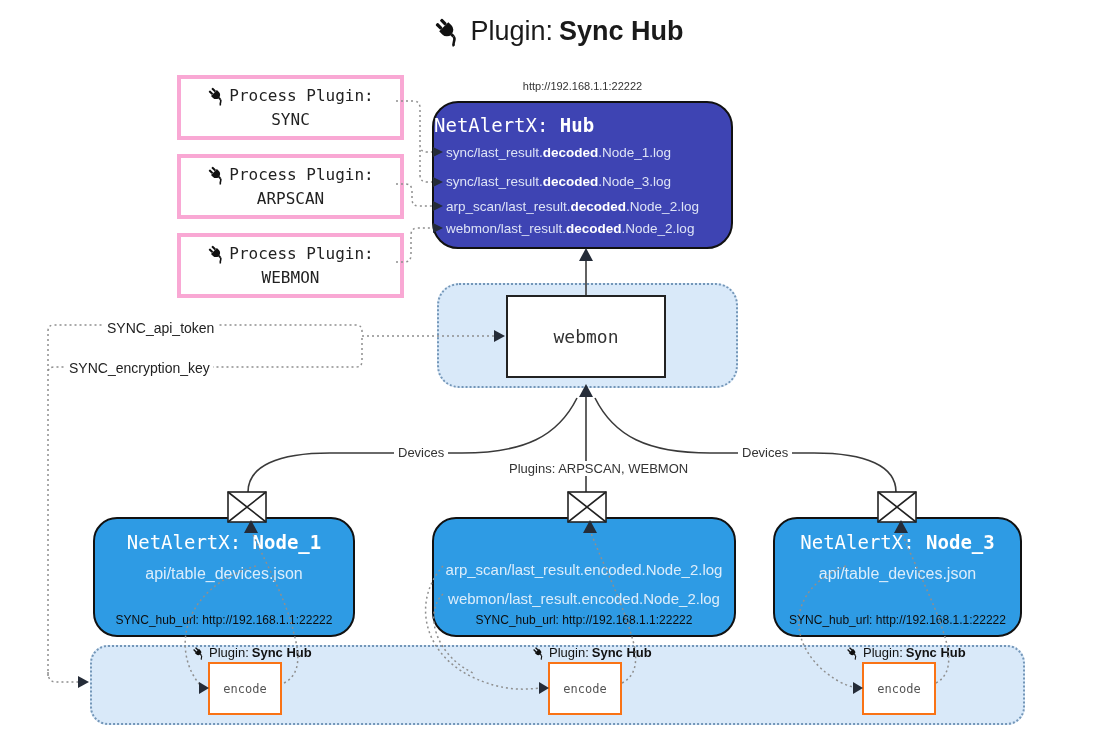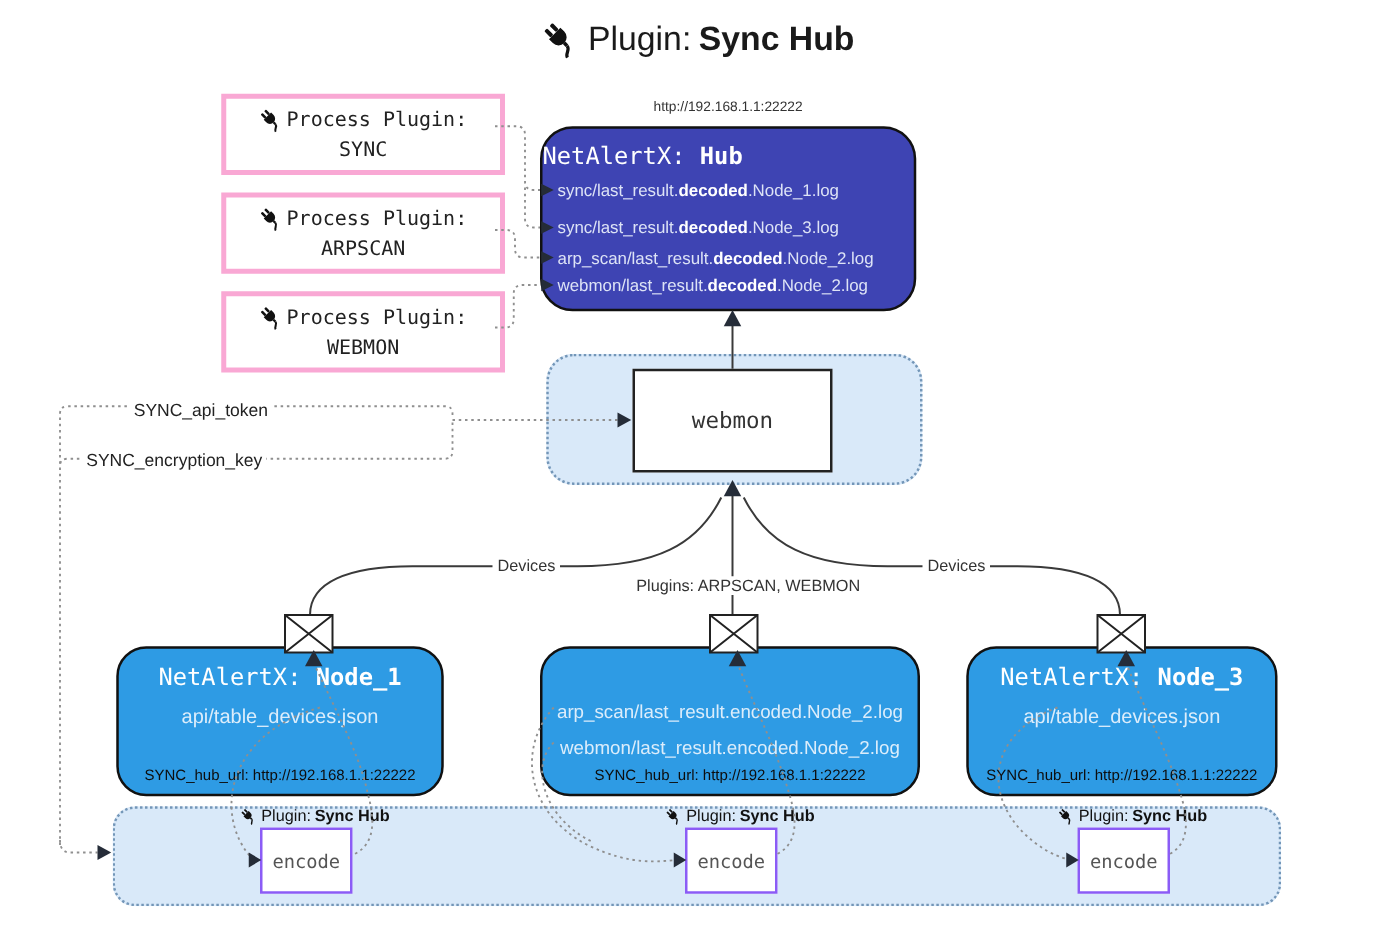--- a/index.html
+++ b/index.html
@@ -38,23 +38,23 @@
         z-index:2;box-sizing:border-box;}
   .node .ntitle{position:absolute;top:12px;left:0;width:100%;text-align:center;color:#fff;
         font-family:"DejaVu Sans Mono","Liberation Mono",monospace;font-size:19px;white-space:nowrap;}
   .node .nline{position:absolute;left:0;width:100%;text-align:center;color:#DCEDFB;
         font-size:15px;white-space:nowrap;}
   .node .nurl{position:absolute;left:0;width:100%;text-align:center;color:#0d0d0d;
         font-size:12px;bottom:8px;white-space:nowrap;}
   
   #band{top:645px;left:90px;width:935px;height:80px;background:#D9E9F9;
         border:2px dotted #7396B8;border-radius:18px;z-index:1;box-sizing:border-box;}
-  .ebox{top:662px;width:74px;height:53px;background:#fff;border:2px solid #8b5cf6;z-index:2;
+  .ebox{top:662px;width:74px;height:53px;background:#fff;border:2px solid #f97316;z-index:2;
         display:flex;align-items:center;justify-content:center;box-sizing:border-box;
-        font-family:"DejaVu Sans Mono","Liberation Mono",monospace;font-size:15px;color:#555;}
+        font-family:"DejaVu Sans Mono","Liberation Mono",monospace;font-size:12px;color:#555;}
   .elab{top:645px;z-index:4;font-size:13px;color:#111;display:flex;align-items:center;gap:3px;
         white-space:nowrap;}
   .elab b{font-weight:700;}
   #overlay{position:absolute;top:0;left:0;z-index:5;pointer-events:none;}
 </style>
 </head>
 <body>
 
 <div id="stage">
 

